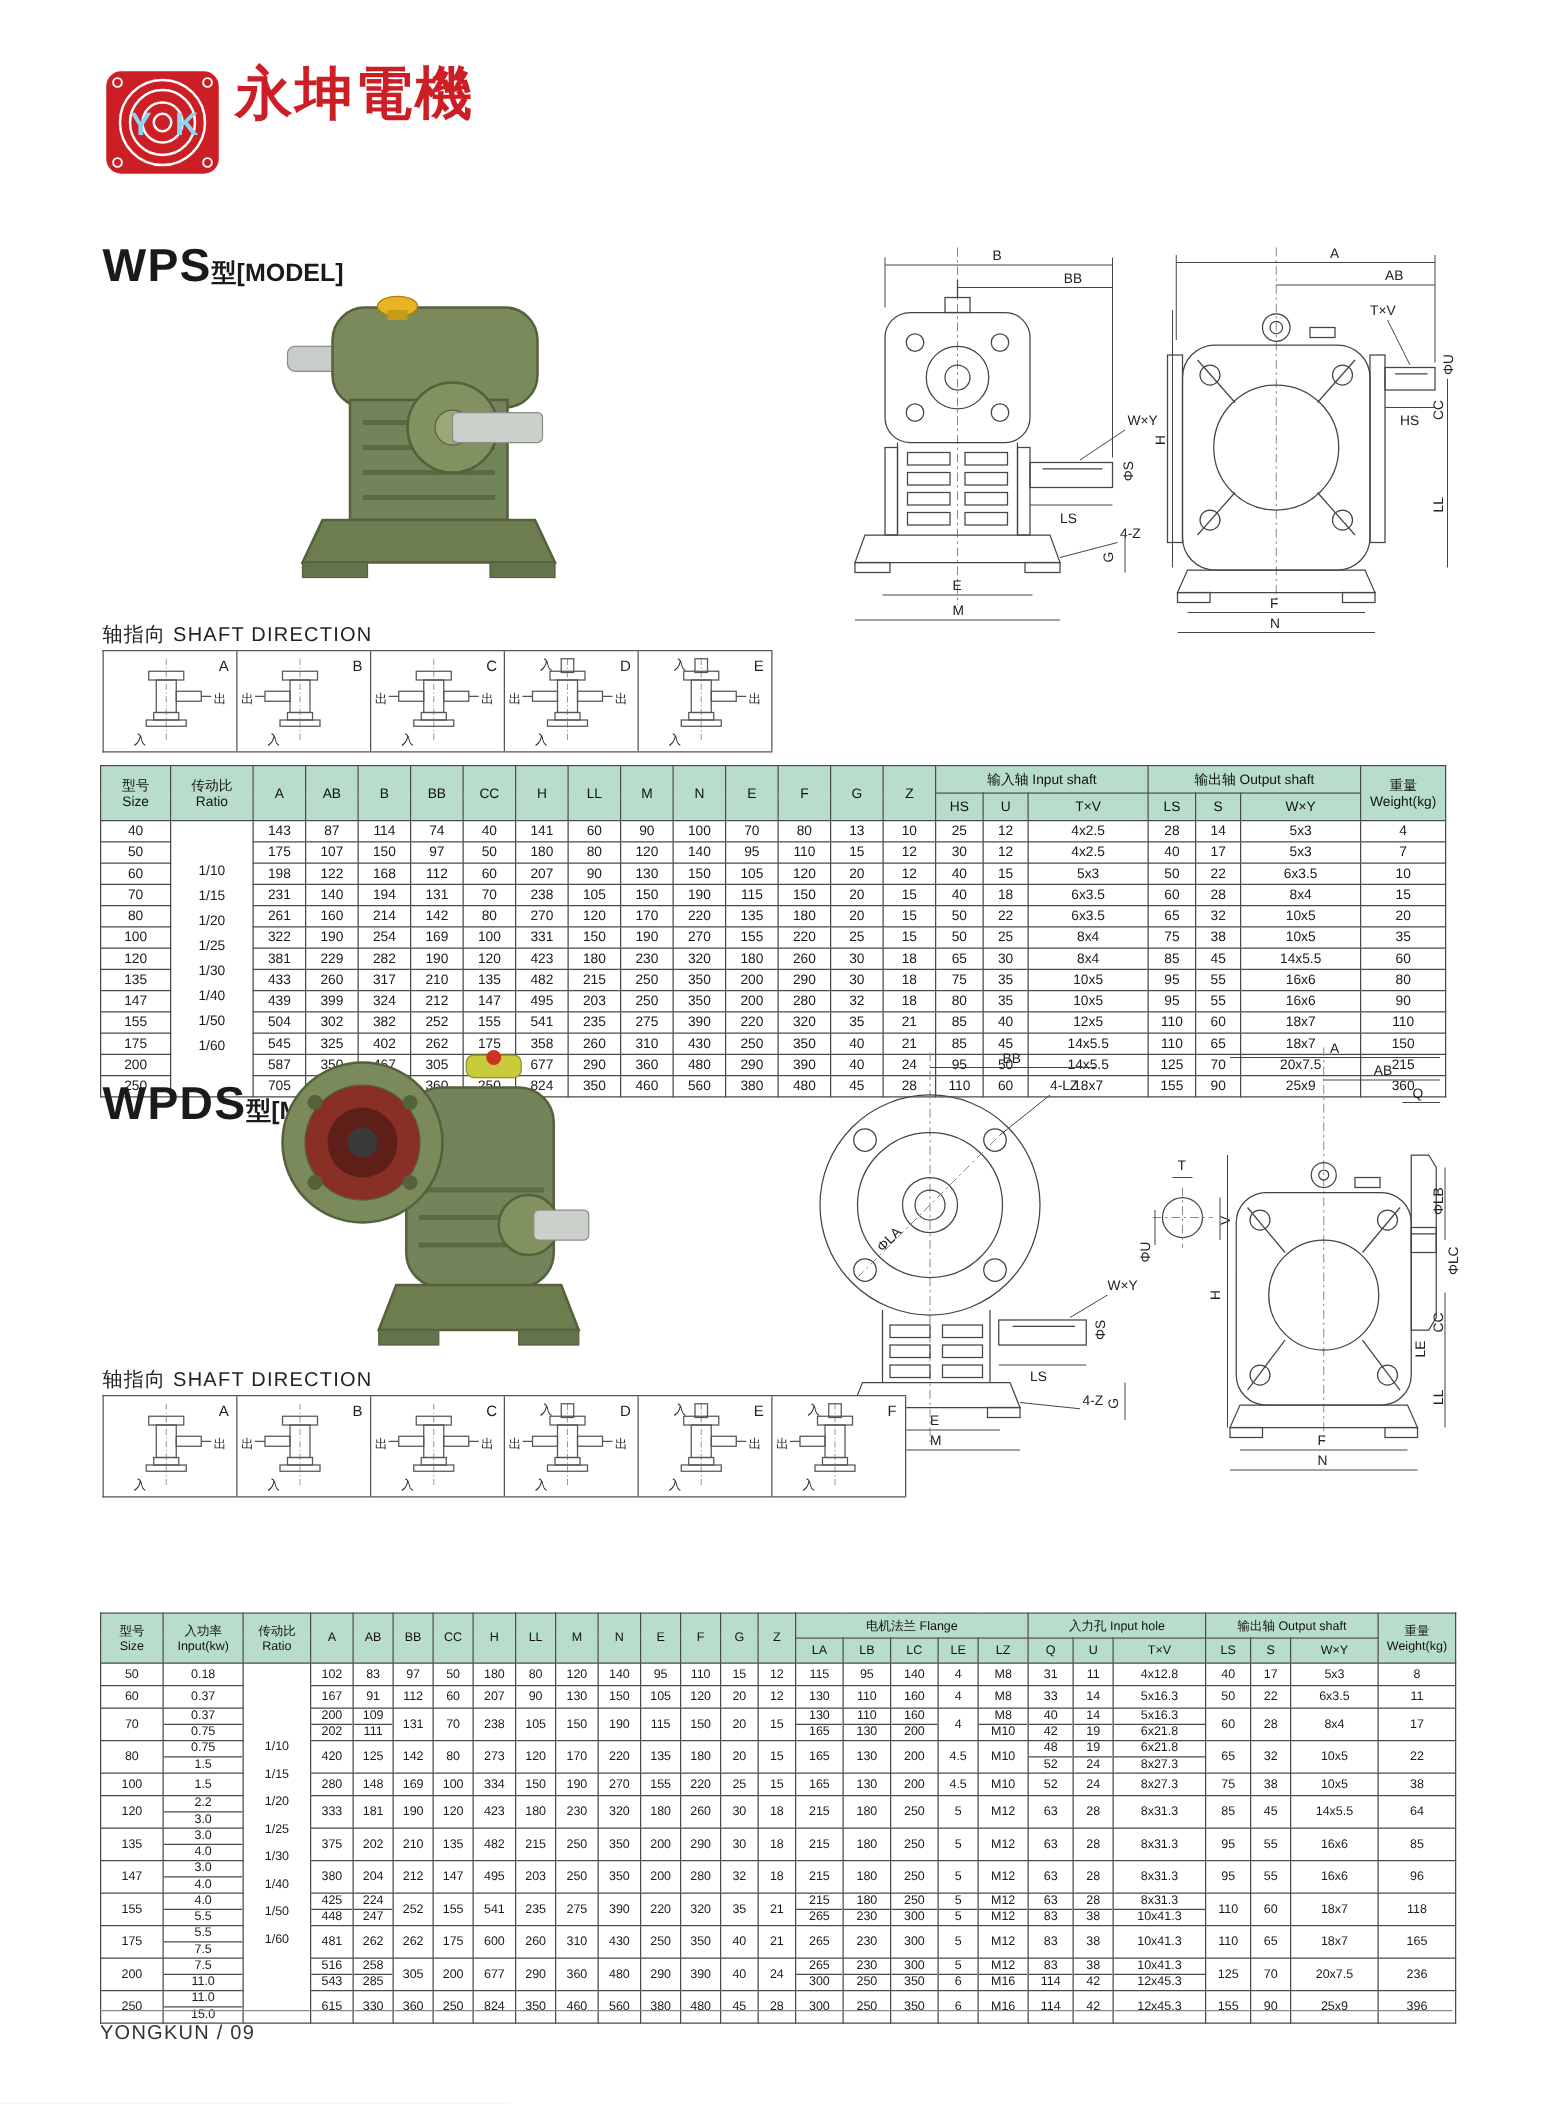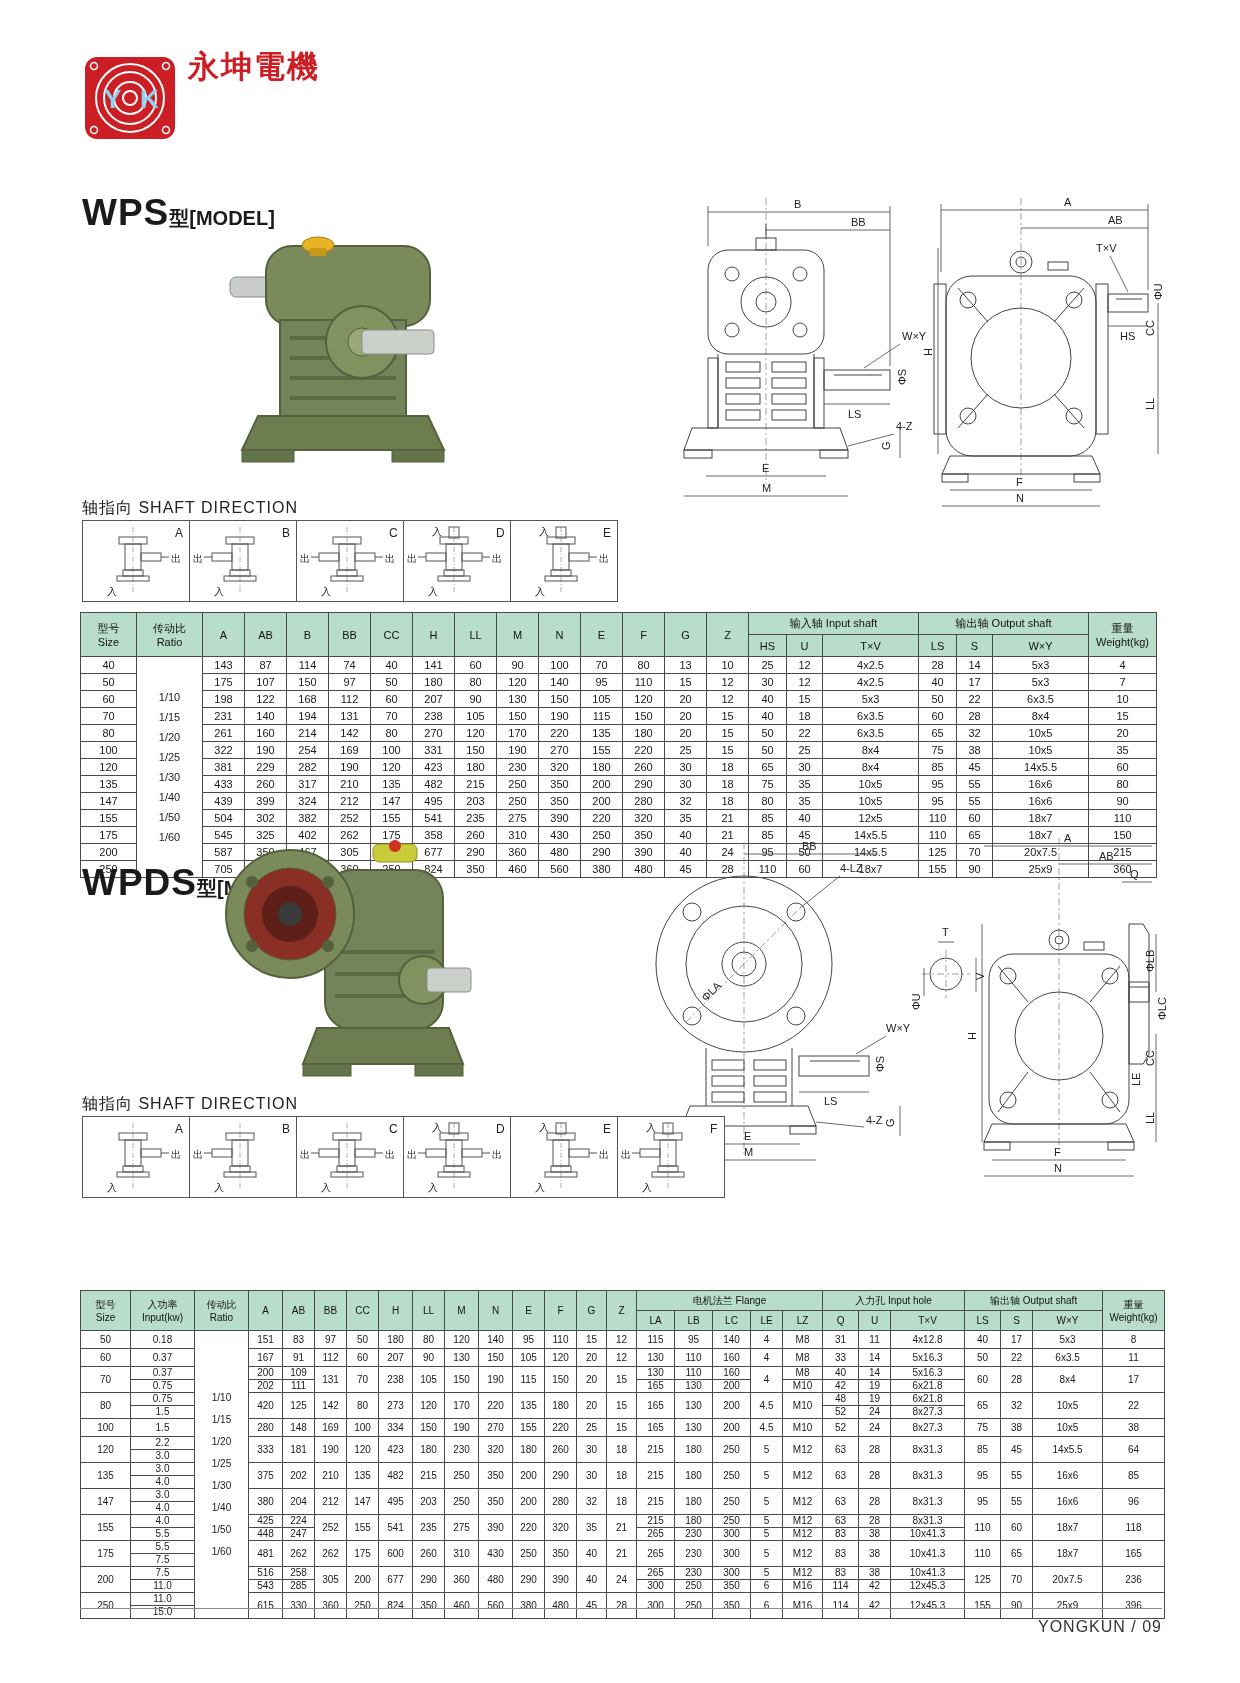--- a/index.html
+++ b/index.html
@@ -1,21 +1,21 @@
 <!DOCTYPE html>
 <html><head>
 <meta charset="utf-8">
 <style>
   html,body{margin:0;padding:0;background:#e8e8e8;}
   .page{position:relative;width:1240px;height:1683px;background:#ffffff;margin:0 auto;
         font-family:"Liberation Sans",sans-serif;color:#1a1a1a;overflow:hidden;}
   
   .logo{position:absolute;left:84px;top:56px;width:92px;height:84px;}
   .brand{position:absolute;left:188px;top:50px;width:240px;}
-  .brand-cn{font-size:31px;font-weight:bold;color:#cc1f25;letter-spacing:2px;line-height:1.1;
+  .brand-cn{font-size:46px;font-weight:bold;color:#cc1f25;letter-spacing:2px;line-height:1.1;
             font-family:"Liberation Serif","DejaVu Serif",serif;}
   .brand-en{font-size:23px;font-weight:bold;color:#cc1f25;letter-spacing:3px;margin-top:2px;
             font-family:"Liberation Serif","DejaVu Serif",serif;}
   .banner{position:absolute;left:420px;top:74px;width:668px;height:62px;background:#1b96d8;
           display:flex;align-items:center;justify-content:center;}
   .banner span{color:#ffffff;font-size:21px;font-weight:bold;letter-spacing:1px;}
   
   .sec-title{position:absolute;white-space:nowrap;}
   .sec-title .big{font-size:37px;font-weight:bold;letter-spacing:1px;}
   .sec-title .small{font-size:20px;font-weight:bold;}
@@ -43,21 +43,21 @@
   
   .drawing{position:absolute;}
   .drawing svg text{font-family:"Liberation Sans",sans-serif;font-size:11px;fill:#222;}
   .drawing svg .ln{stroke:#444;stroke-width:1;fill:none;}
   .drawing svg .cl{stroke:#888;stroke-width:0.8;stroke-dasharray:7 3 2 3;fill:none;}
   .drawing svg .dim{stroke:#444;stroke-width:0.8;fill:none;}
   
   .photo{position:absolute;}
   
   .footer-line{position:absolute;left:80px;top:1608px;width:1082px;border-top:1.5px solid #8a8a8a;}
-  .footer-text{position:absolute;left:80px;top:1618px;width:1082px;text-align:right;
+  .footer-text{position:absolute;left:80px;top:1618px;width:1082px;
                font-size:16px;color:#333;letter-spacing:1px;}
 </style>
 </head>
 <body>
 
 <div class="page">
 
   <div class="logo">
     <svg width="92" height="84" viewBox="0 0 92 84">
       <rect x="1" y="1" width="90" height="82" rx="12" fill="#cc1f25"></rect>
@@ -973,21 +973,21 @@
               <div>1/10</div>
               <div>1/15</div>
               <div>1/20</div>
               <div>1/25</div>
               <div>1/30</div>
               <div>1/40</div>
               <div>1/50</div>
               <div>1/60</div>
             </div>
           </td>
-          <td>151</td>
+          <td>102</td>
           <td>83</td>
           <td>97</td>
           <td>50</td>
           <td>180</td>
           <td>80</td>
           <td>120</td>
           <td>140</td>
           <td>95</td>
           <td>110</td>
           <td>15</td>

